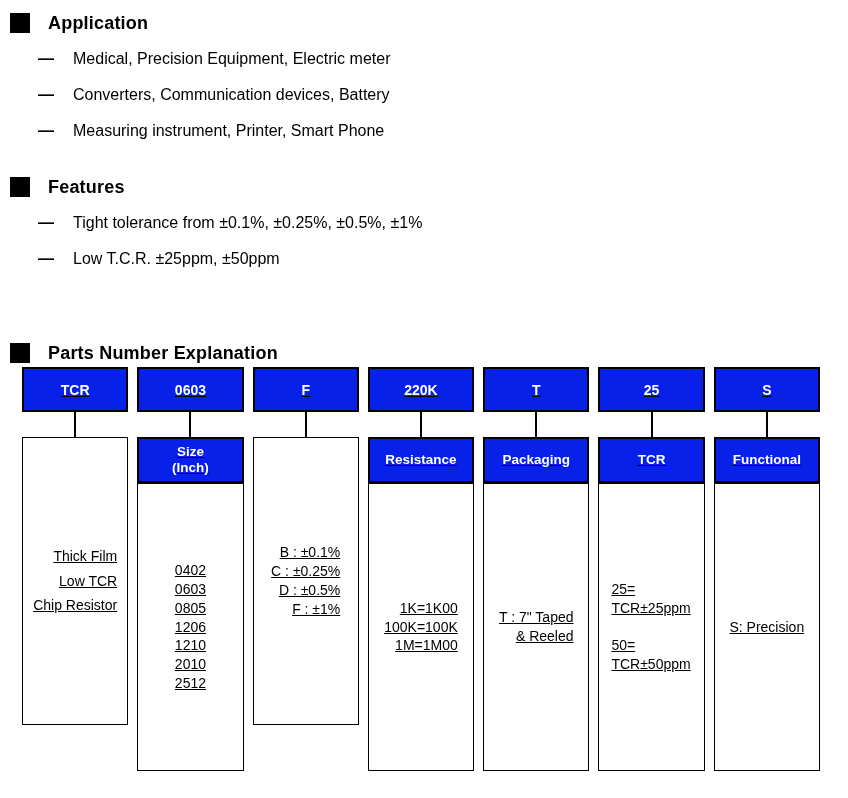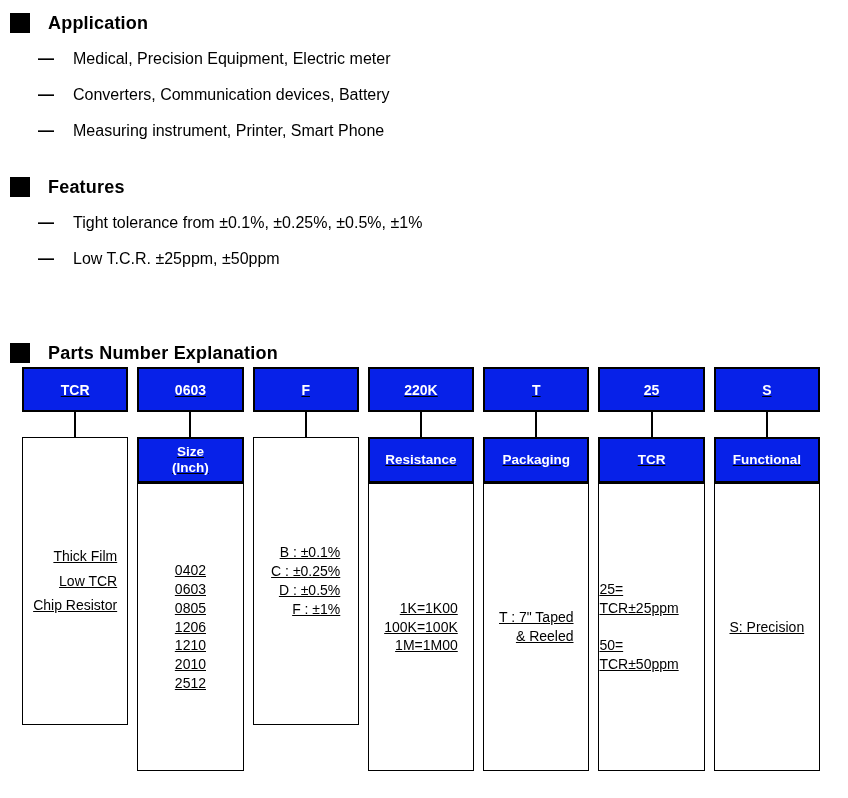--- a/index.html
+++ b/index.html
@@ -111,20 +111,21 @@
     display: flex;
     align-items: center;
     justify-content: center;
     text-align: right;
     white-space: pre-line;
   }
   .pn-col.col-0 .content-box { line-height: 1.75; }
   .pn-col.col-5 .content-box {
     justify-content: flex-start;
     text-align: left;
+    padding-left: 12px;
   }
 </style>
 </head>
 <body>
 
 <div class="page">
 
   <section class="sec-app">
     <div class="sec-heading">
       <span class="sq"></span>

